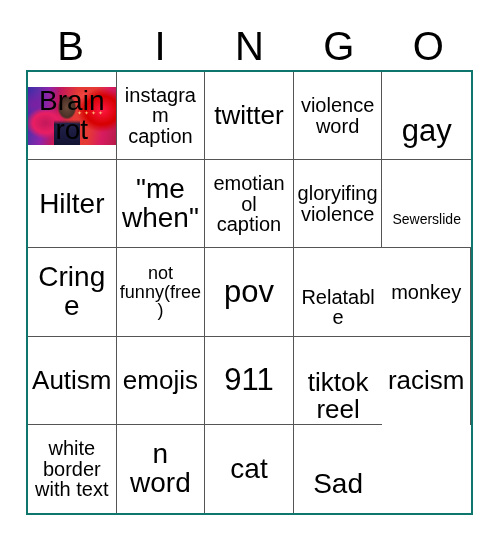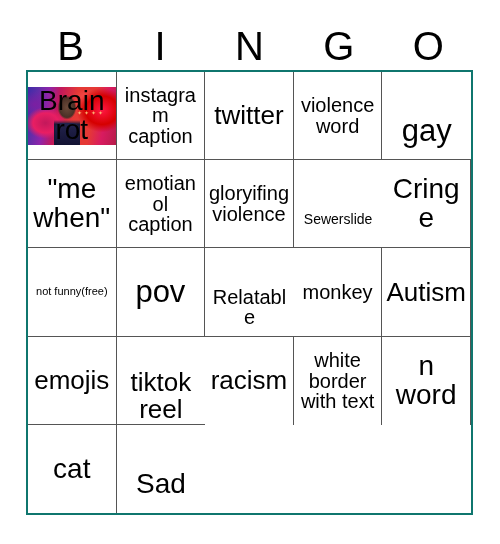--- a/index.html
+++ b/index.html
@@ -81,21 +81,21 @@
     width: 100%;
     display: block;
   }
 
   
   .fs-xl  { font-size: 31px; }
   .fs-lg  { font-size: 28px; }
   .fs-md  { font-size: 26px; }
   .fs-sm  { font-size: 20px; }
   .fs-xs  { font-size: 14px; }
-  .fs-xxs { font-size: 11px; }
+  .fs-xxs { font-size: 18px; }
 
   
   .meme-bg {
     position: absolute;
     left: 0;
     right: 0;
     top: 15px;
     height: 58px;
     z-index: 1;
     overflow: hidden;
@@ -179,20 +179,23 @@
       <span class="cell-text fs-md">twitter</span>
     </div>
     <div class="cell">
       <span class="cell-text fs-sm">violence word</span>
     </div>
     <div class="cell last-col">
       <span class="cell-text fs-xl">gay</span>
     </div>
 
     <div class="cell">
+      <span class="cell-text fs-lg">Hilter</span>
+    </div>
+    <div class="cell">
       <span class="cell-text fs-lg">"me when"</span>
     </div>
     <div class="cell">
       <span class="cell-text fs-sm">emotianol caption</span>
     </div>
     <div class="cell">
       <span class="cell-text fs-sm">gloryifing violence</span>
     </div>
     <div class="cell last-col">
       <span class="cell-text fs-xs">Sewerslide</span>
@@ -212,20 +215,23 @@
     </div>
 
     <div class="cell">
       <span class="cell-text fs-sm">monkey</span>
     </div>
     <div class="cell">
       <span class="cell-text fs-md">Autism</span>
     </div>
     <div class="cell">
       <span class="cell-text fs-md">emojis</span>
+    </div>
+    <div class="cell">
+      <span class="cell-text fs-xl">911</span>
     </div>
     <div class="cell last-col">
       <span class="cell-text fs-md">tiktok reel</span>
     </div>
 
     <div class="cell last-row">
       <span class="cell-text fs-md">racism</span>
     </div>
     <div class="cell last-row">
       <span class="cell-text fs-sm">white border with text</span>

